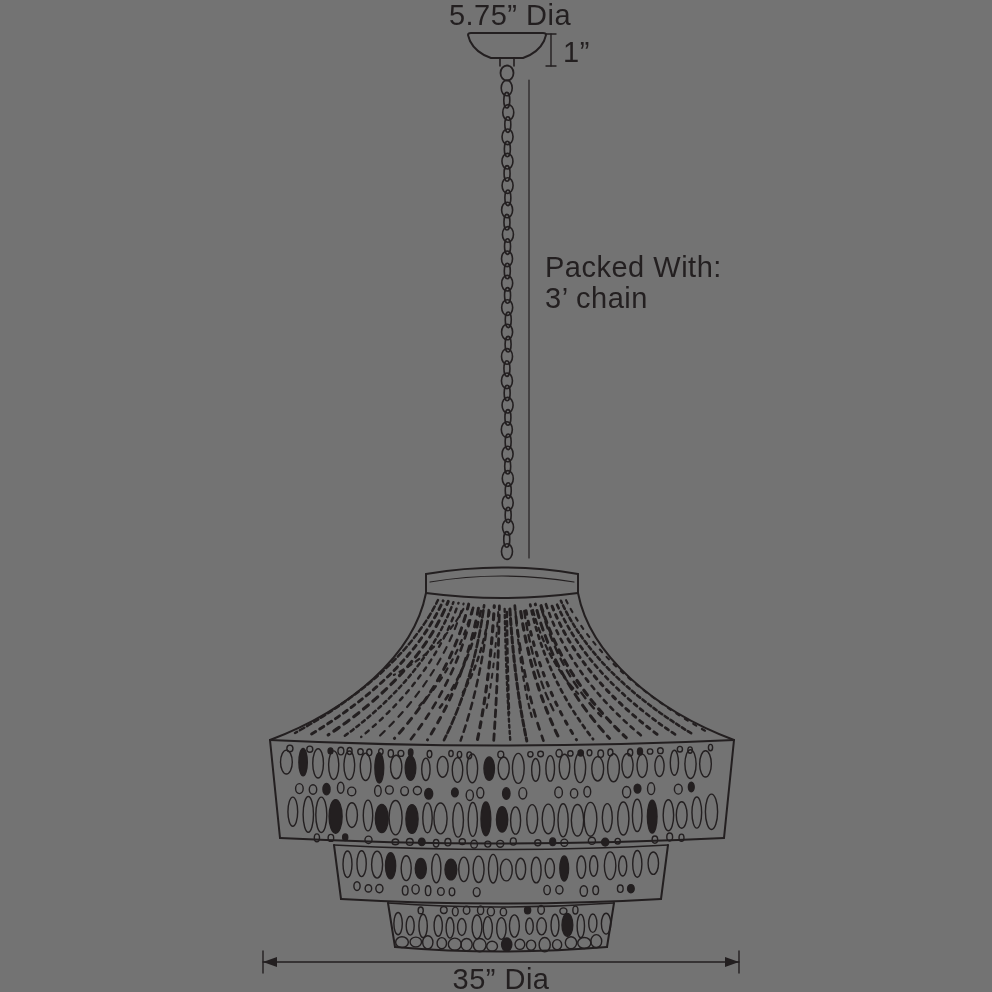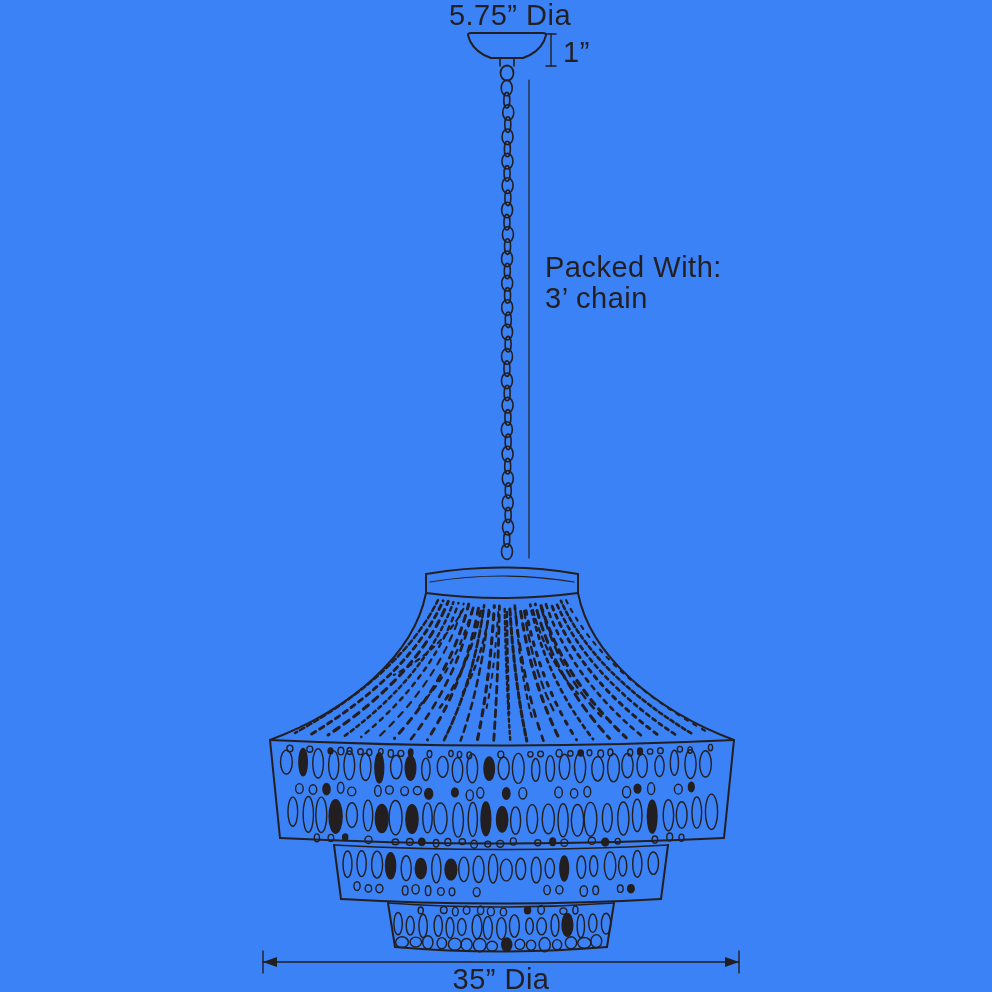--- a/index.html
+++ b/index.html
@@ -9,21 +9,21 @@
   }
   body {
     width: 992px;
     height: 992px;
     overflow: hidden;
   }
   .stage {
     position: relative;
     width: 992px;
     height: 992px;
-    background: #3b82f6;
+    background: #737373;
   }
   svg { display: block; }
   .label text {
     font-family: "Liberation Sans", sans-serif;
     font-size: 29px;
     letter-spacing: 0.5px;
     fill: #231f20;
   }
 </style>
 </head>

